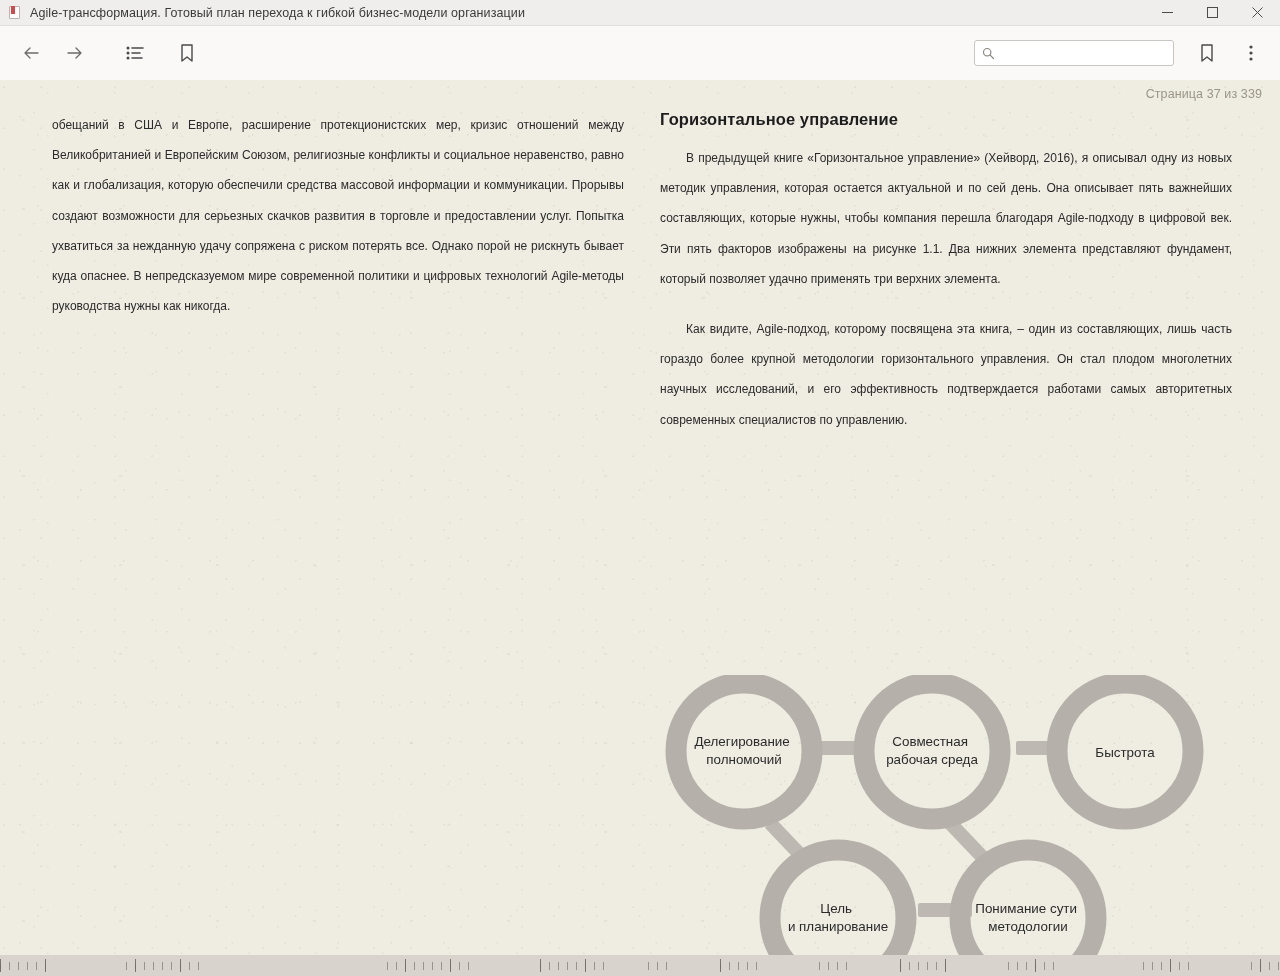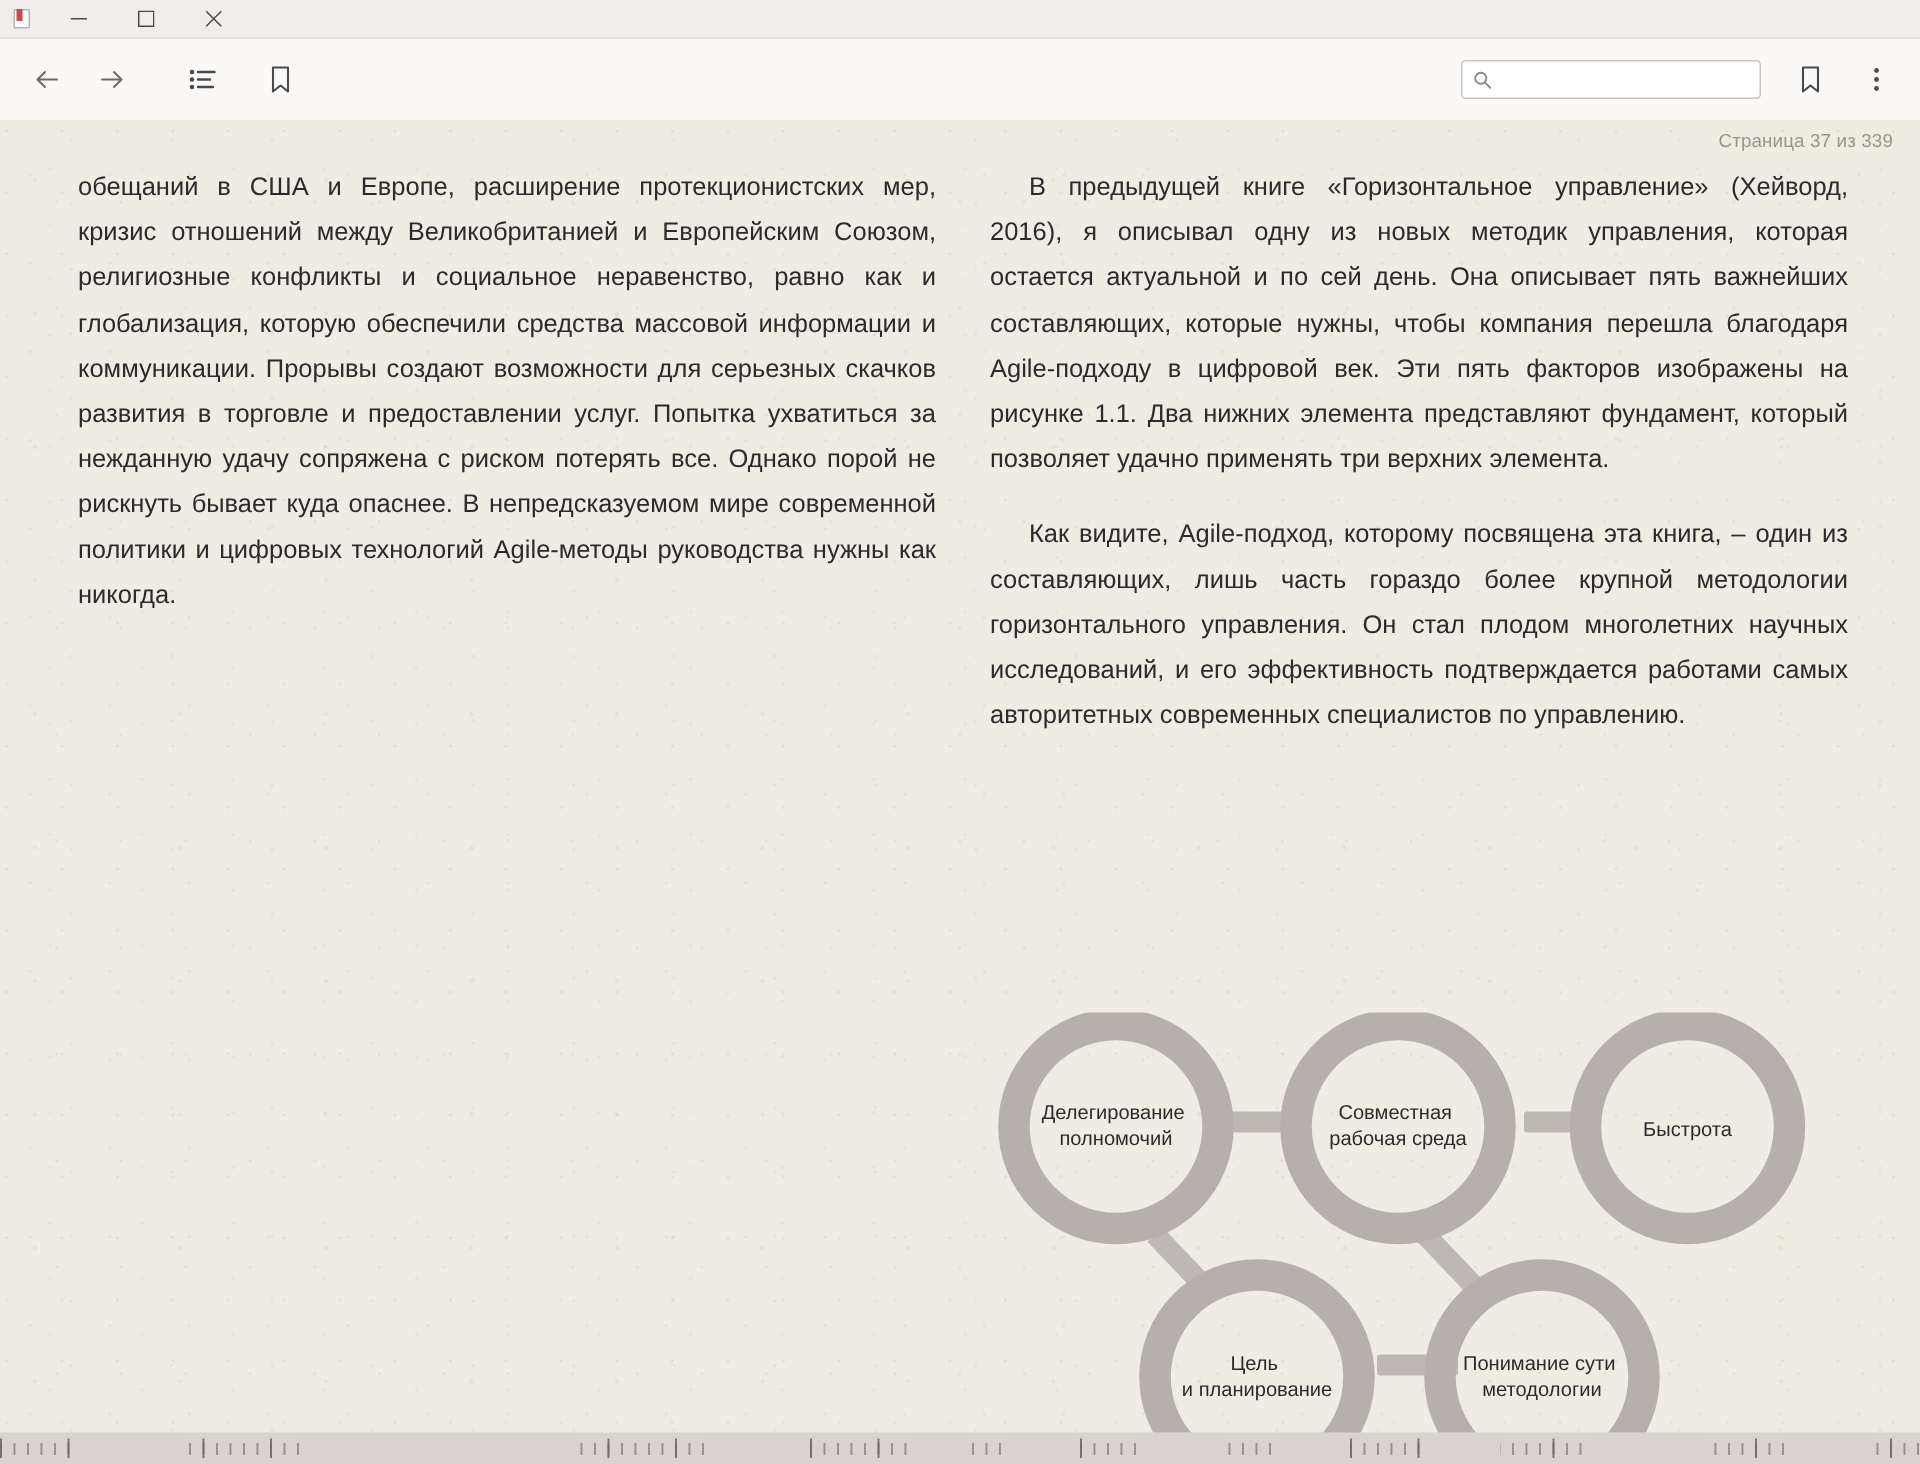--- a/index.html
+++ b/index.html
@@ -90,21 +90,21 @@
   
   .col{
     position:absolute;top:30px;width:572px;
     font-family:"Liberation Sans", sans-serif;
     color:#2b2b2b;
   }
   .col.left{left:52px;}
   .col.right{left:660px;width:572px;}
   .col p{
     margin:0 0 0 0;
-    font-size:17px;line-height:30.2px;
+    font-size:12px;line-height:30.2px;
     text-align:justify;
     text-justify:inter-word;
     hyphens:none;
   }
   .col p + p{margin-top:20px;}
   .indent{text-indent:26px;}
   h2.sec{
     margin:0 0 14px 0;font-size:16.5px;font-weight:bold;color:#1d1d1d;
     letter-spacing:.1px;
   }
@@ -151,20 +151,21 @@
 </head>
 <body>
 
 <div class="app">
 
   <div class="titlebar">
     <div class="tb-icon">
       <div class="pg"></div>
         <div class="mk"></div>
     </div>
+    <div class="tb-title">Agile-трансформация. Готовый план перехода к гибкой бизнес-модели организации</div>
     <div class="win-btns">
       <div class="win-btn">
         <svg width="11" height="11" viewBox="0 0 11 11">
             <rect x="0" y="5" width="11" height="1" fill="currentColor"></rect>
           </svg>
       </div>
       <div class="win-btn">
         <svg width="11" height="11" viewBox="0 0 11 11">
             <rect x="0.5" y="0.5" width="10" height="10" fill="none" stroke="currentColor"></rect>
           </svg>
@@ -236,20 +237,21 @@
 
     <div class="run-head">
       <div class="run-right">Страница 37 из 339</div>
     </div>
 
     <div class="col left">
       <p>обещаний в США и Европе, расширение протекционистских мер, кризис отношений между Великобританией и Европейским Союзом, религиозные конфликты и социальное неравенство, равно как и глобализация, которую обеспечили средства массовой информации и коммуникации. Прорывы создают возможности для серьезных скачков развития в торговле и предоставлении услуг. Попытка ухватиться за нежданную удачу сопряжена с риском потерять все. Однако порой не рискнуть бывает куда опаснее. В непредсказуемом мире современной политики и цифровых технологий Agile-методы руководства нужны как никогда.</p>
     </div>
 
     <div class="col right">
+      <h2 class="sec">Горизонтальное управление</h2>
       <p class="indent">В предыдущей книге «Горизонтальное управление» (Хейворд, 2016), я описывал одну из новых методик управления, которая остается актуальной и по сей день. Она описывает пять важнейших составляющих, которые нужны, чтобы компания перешла благодаря Agile-подходу в цифровой век. Эти пять факторов изображены на рисунке 1.1. Два нижних элемента представляют фундамент, который позволяет удачно применять три верхних элемента.</p>
       <p class="indent">Как видите, Agile-подход, которому посвящена эта книга, – один из составляющих, лишь часть гораздо более крупной методологии горизонтального управления. Он стал плодом многолетних научных исследований, и его эффективность подтверждается работами самых авторитетных современных специалистов по управлению.</p>
     </div>
 
     <div class="figure">
       <svg width="572" height="330" viewBox="0 0 572 330">
 
         <rect x="158" y="66" width="50" height="14" rx="2" fill="#bdb9b2"></rect>
         <rect x="356" y="66" width="48" height="14" rx="2" fill="#bdb9b2"></rect>
         <rect x="258" y="228" width="54" height="14" rx="2" fill="#bdb9b2"></rect>

